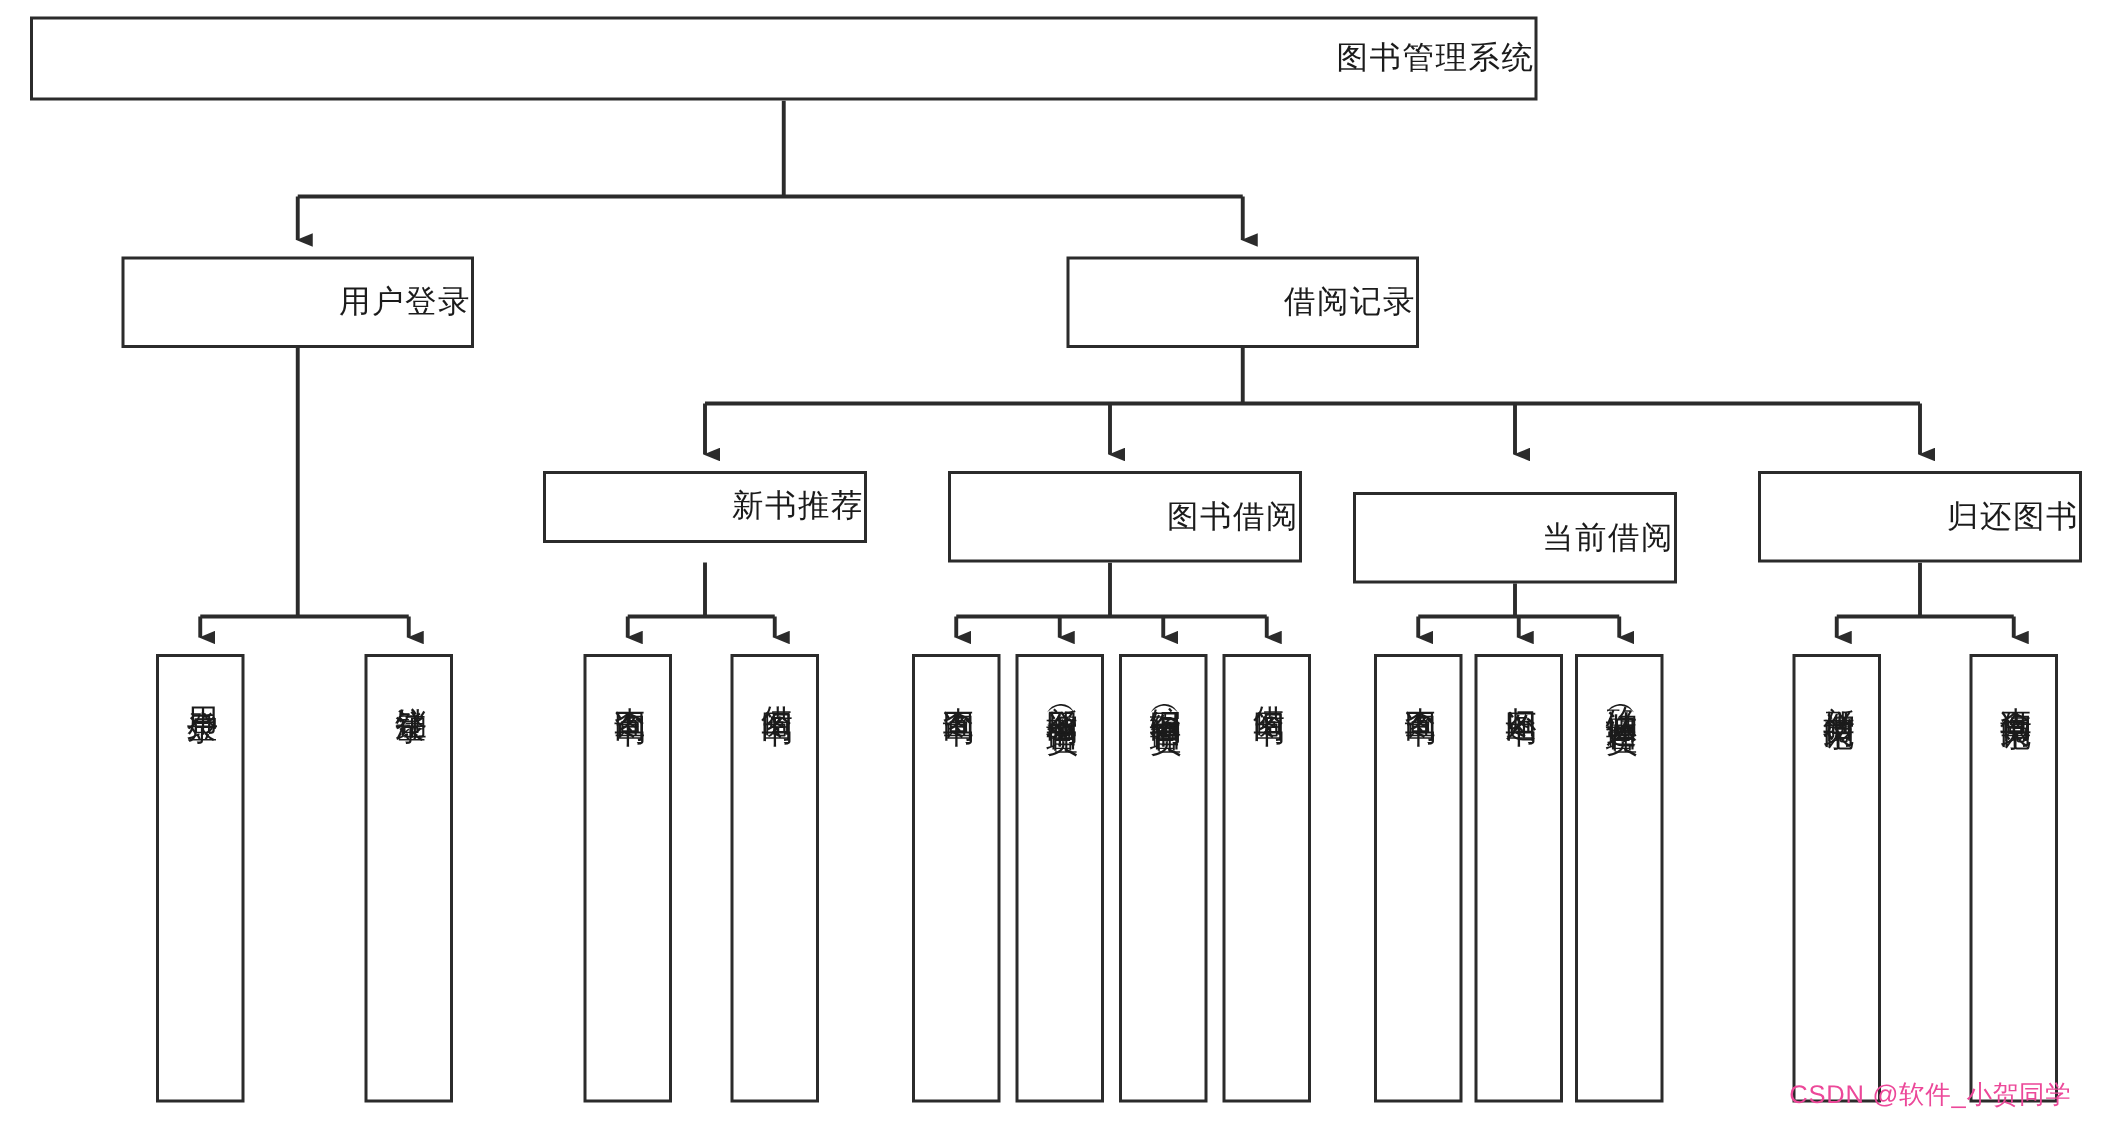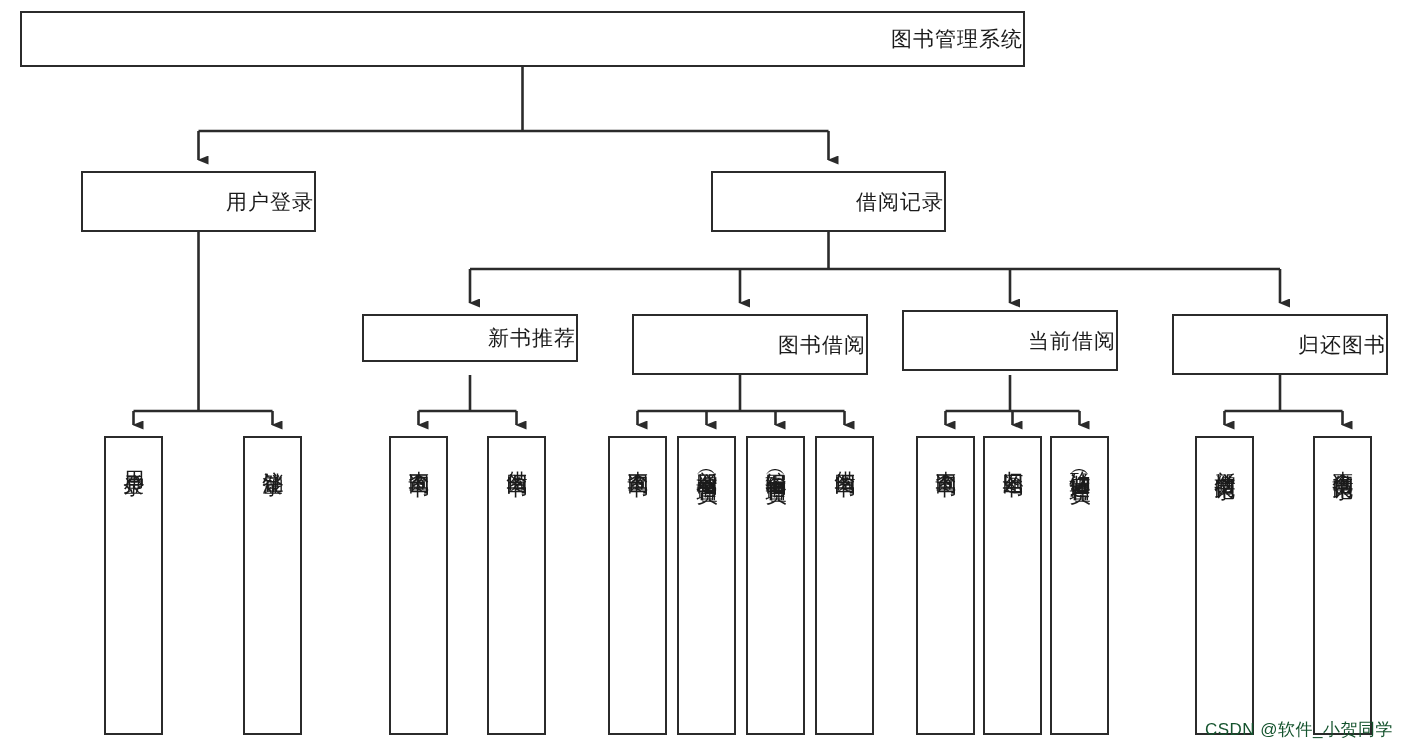--- a/index.html
+++ b/index.html
@@ -52,24 +52,24 @@
   .node.leaf .label {
     writing-mode: vertical-rl;
     text-orientation: upright;
     font-size: 21px;
     line-height: 1.38;
     letter-spacing: 2px;
     white-space: nowrap;
   }
   .watermark {
     position: absolute;
-    right: 12px;
+    right: 24px;
     bottom: 6px;
     font-size: 17px;
-    color: #14532d;
+    color: #ec4899;
     letter-spacing: 0.5px;
     z-index: 3;
     white-space: nowrap;
   }
 </style>
 </head>
 <body>
 
 <div id="canvas">
   <svg id="edges" viewBox="0 0 1405 747" xmlns="http://www.w3.org/2000/svg">
@@ -124,21 +124,21 @@
       </div>
       <div class="node" style="left: 711px; top: 171px; width: 235px; height: 61px;">
         <span class="label">借阅记录</span>
       </div>
       <div class="node" style="left: 362px; top: 314px; width: 216px; height: 48px;">
         <span class="label">新书推荐</span>
       </div>
       <div class="node" style="left: 632px; top: 314px; width: 236px; height: 61px;">
         <span class="label">图书借阅</span>
       </div>
-      <div class="node" style="left: 902px; top: 310px; width: 216px; height: 61px;">
+      <div class="node" style="left: 902px; top: 328px; width: 216px; height: 61px;">
         <span class="label">当前借阅</span>
       </div>
       <div class="node" style="left: 1172px; top: 314px; width: 216px; height: 61px;">
         <span class="label">归还图书</span>
       </div>
       <div class="node leaf" style="left: 104px; top: 436px; width: 59px; height: 299px;">
         <span class="label">用户登录</span>
       </div>
       <div class="node leaf" style="left: 243px; top: 436px; width: 59px; height: 299px;">
         <span class="label">注销登录</span>

